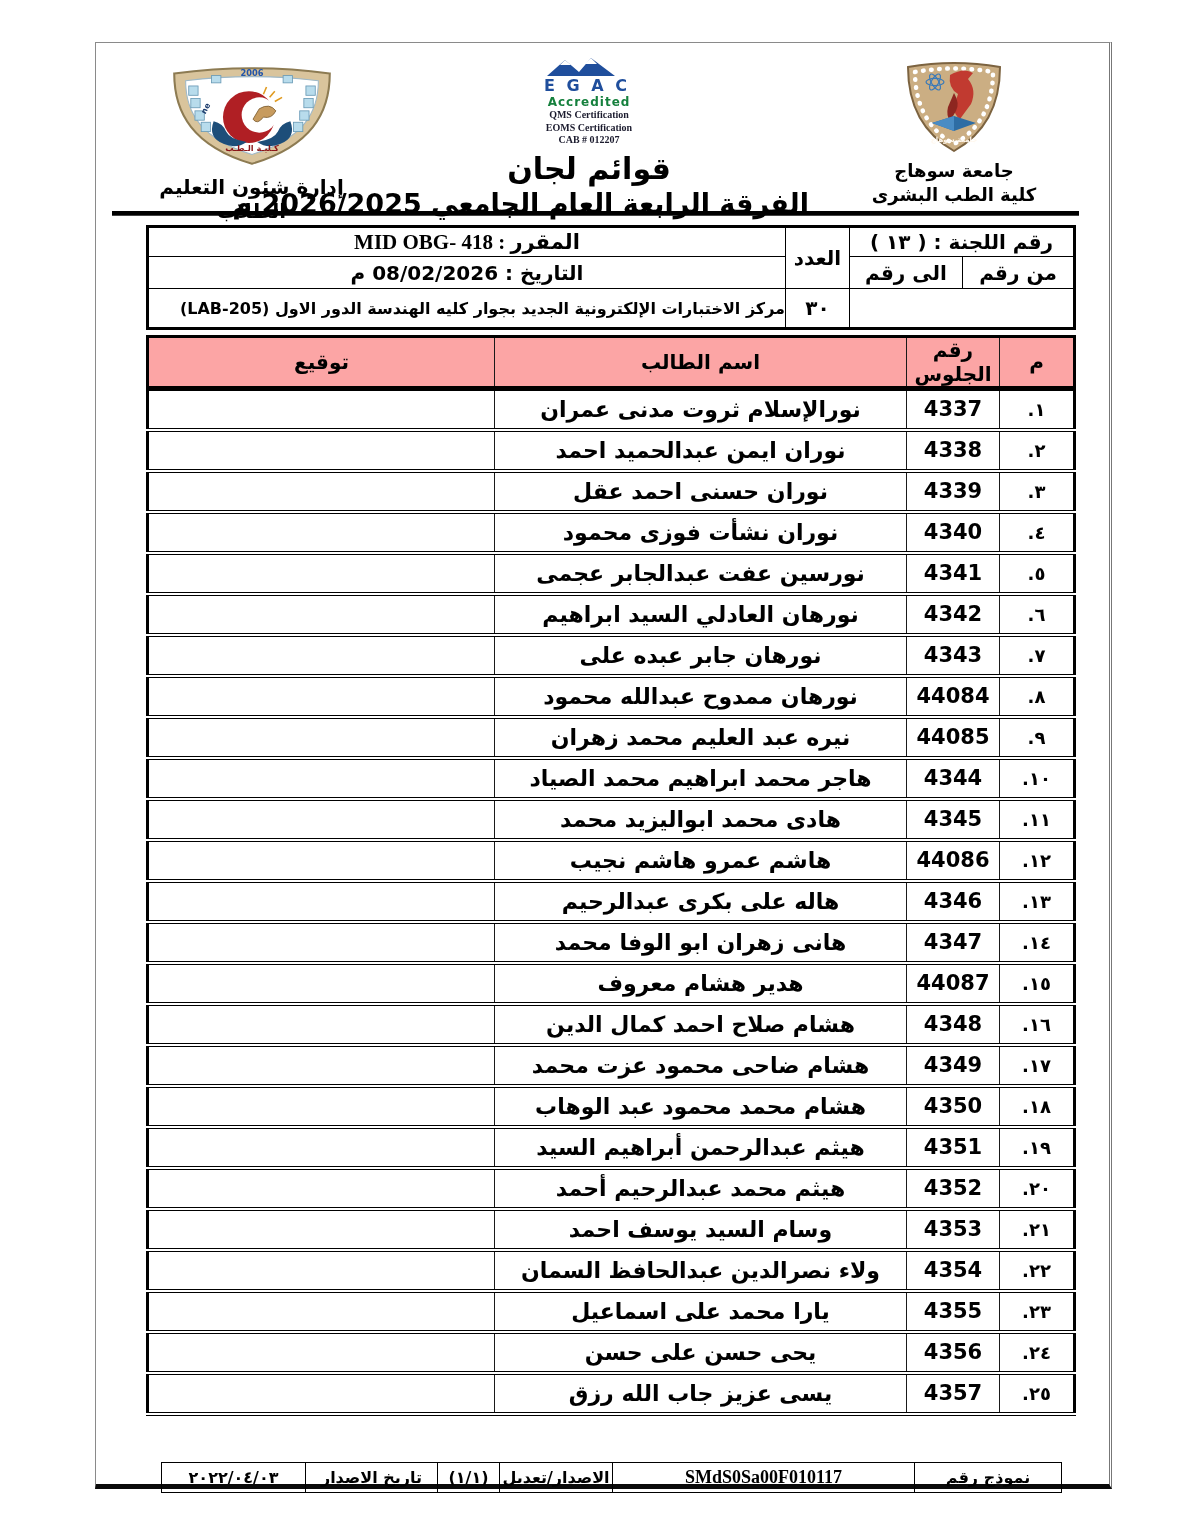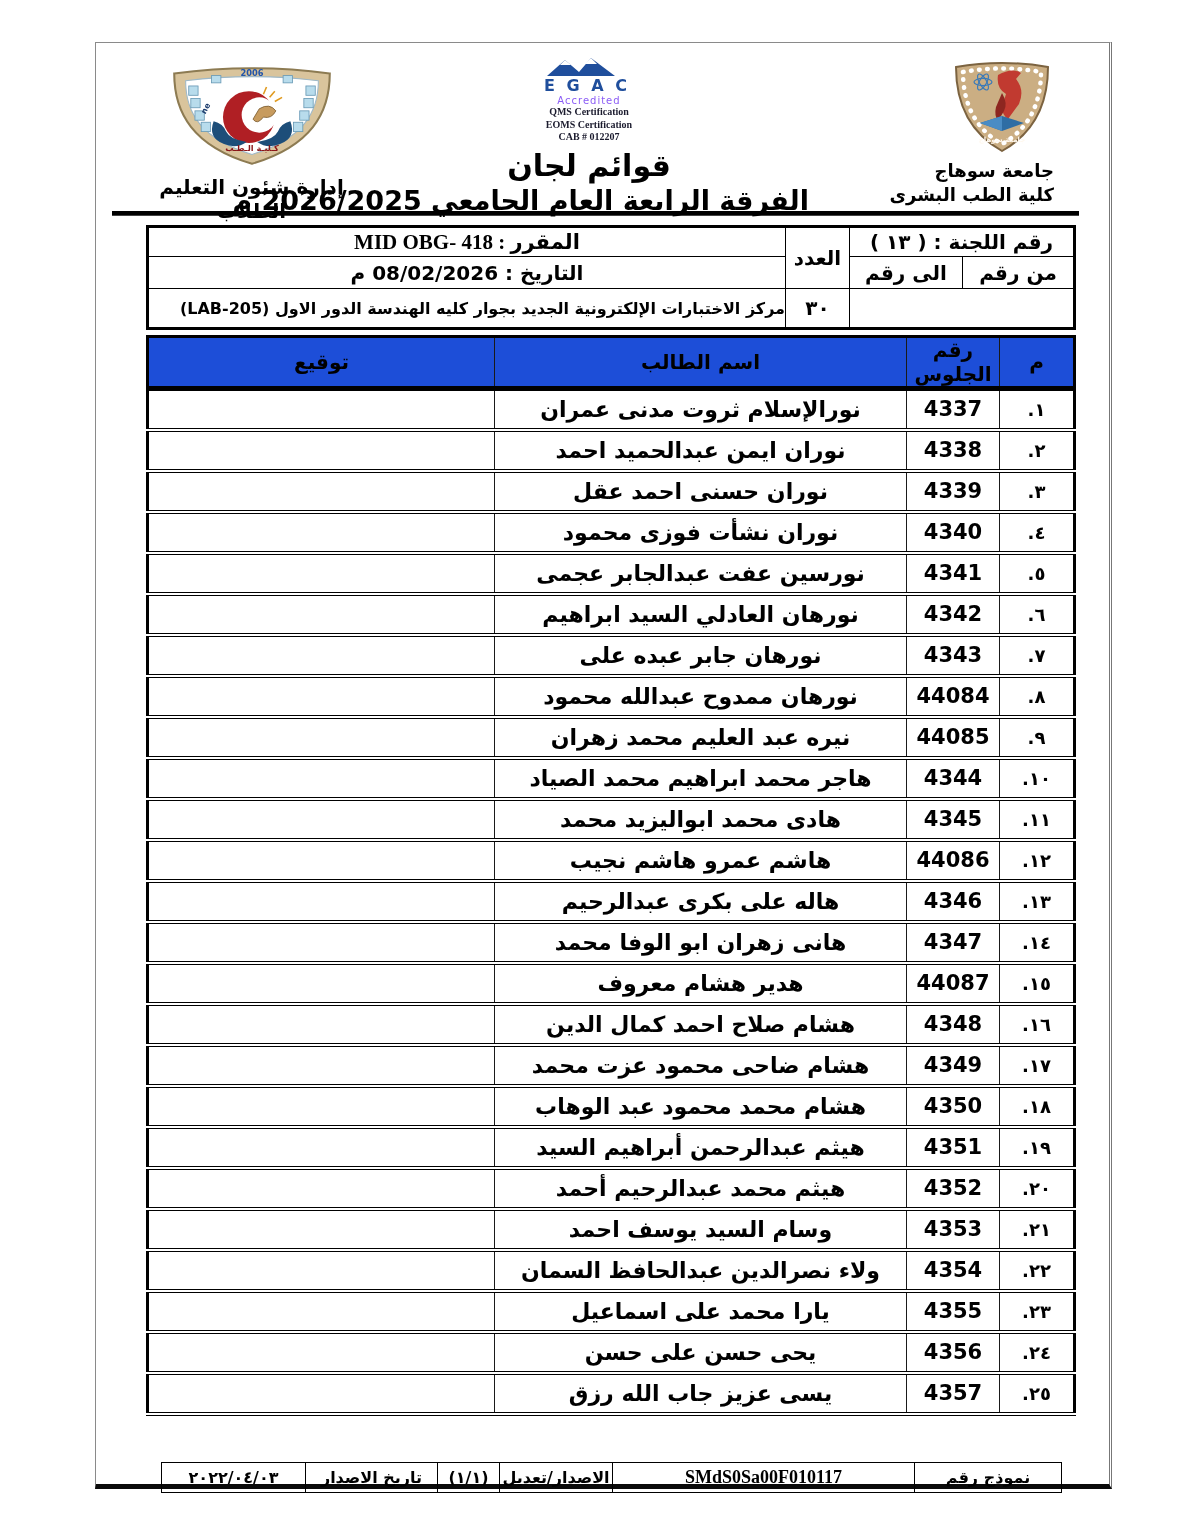--- a/index.html
+++ b/index.html
@@ -9,47 +9,47 @@
     font-family:"DejaVu Sans", sans-serif; color:#000;
   }
   .page {
     position:absolute; left:95px; top:42px; width:1017px; height:1447px;
     background:#fff; direction:rtl;
     border-top:1px solid #8a8a8a; border-left:1px solid #8a8a8a;
     border-right:3px double #777; border-bottom:5px solid #0a0a0a;
   }
   
   .header { position:relative; height:168px; }
-  .sohag-block { position:absolute; right:55px; top:16px; width:200px; }
+  .sohag-block { position:absolute; right:55px; top:16px; width:200px; text-align:center; }
   .sohag-block .cap { font-weight:bold; font-size:18px; line-height:1.35; }
   .faculty-block { position:absolute; left:48px; top:20px; width:215px; text-align:center; }
   .faculty-block .cap { font-weight:bold; font-size:20px; margin-top:4px; }
   .center-block { position:absolute; right:300px; width:440px; top:12px; text-align:center; }
   .accred-row { display:flex; justify-content:center; gap:28px; direction:ltr; align-items:flex-start; }
   .egac, .aja { width:150px; text-align:center; }
-  .egac-accred { color:#8b5cf6; font-weight:normal; font-size:10px; letter-spacing:1px; margin-top:-4px; }
+  .egac-accred { color:#15803d; font-weight:bold; font-size:12px; letter-spacing:1px; margin-top:-4px; }
   .small-line { font-family:"Liberation Serif","DejaVu Sans",serif; font-weight:bold; font-size:10px; color:#1b1b2e; line-height:1.25; }
   .title1 { font-size:30px; font-weight:bold; margin-top:4px; }
   .title2 { font-size:27px; font-weight:bold; margin-top:2px; white-space:nowrap; }
   .header-rule { height:3px; border-top:4px solid #000; border-bottom:1px solid #444; margin:0 30px 0 16px; }
   
   table { border-collapse:collapse; table-layout:fixed; }
   td { text-align:center; vertical-align:middle; overflow:hidden; }
   
   .info-table { width:927px; margin:9px 33px 0 auto; border:3px solid #000; }
   .info-table td { border:1px solid #000; font-weight:bold; font-size:20px; }
   .info-table .r1 td { height:30px; }
   .info-table .r2 td { height:32px;margin-top:16px; }
   .info-table .r3 td { height:40px; }
   .info-table .course { font-family:"Liberation Serif","DejaVu Sans",serif; font-size:21px; }
   .info-table .loc { font-size:16px;text-align:right; }
   
   .student-table { width:927px; margin:5px 33px 0 auto; border:3px solid #000; }
   .student-table td { border:1px solid #1a1a1a; }
-  .shead td { background:#1d4ed8; font-weight:bold; font-size:20px; height:29px; border-bottom:5px solid #000; }
+  .shead td { background:#fca5a5; font-weight:bold; font-size:20px; height:29px; border-bottom:5px solid #000; }
   .srow td { height:41px; border-bottom:4px double #000; border-top:4px double #000; }
   .c-idx  { font-weight:bold; font-size:18px; }
   .c-seat { font-weight:bold; font-size:21px; }
   .c-name { font-weight:bold; font-size:22px; }
   
   .footer-table { width:900px; margin:46px 47px 0 auto; }
   .footer-table td { border:1.5px solid #000; height:30px; font-weight:bold; font-size:16px; }
   .footer-table .code { font-family:"Liberation Serif","DejaVu Sans",serif; font-size:18px; }
 </style>
 </head>

